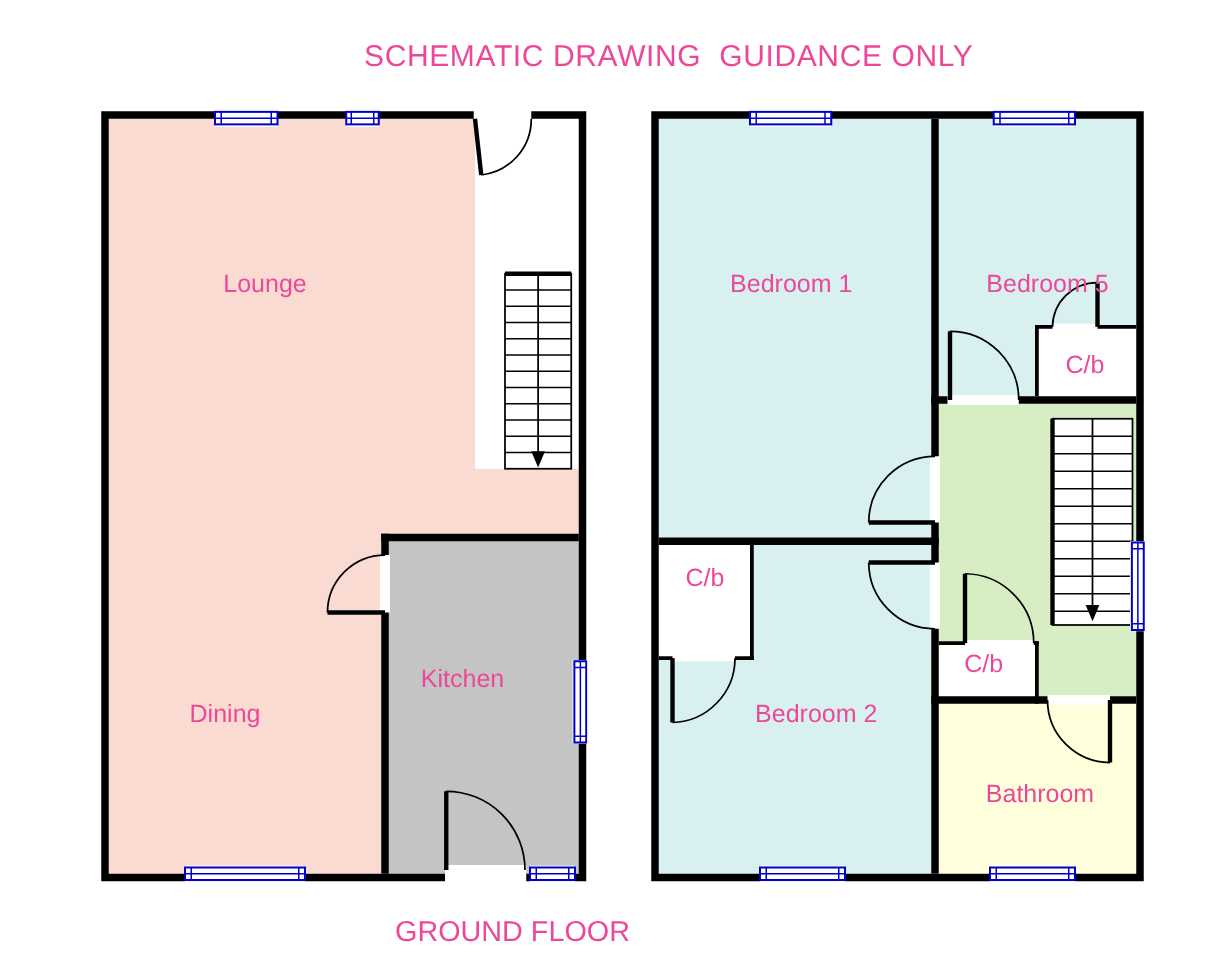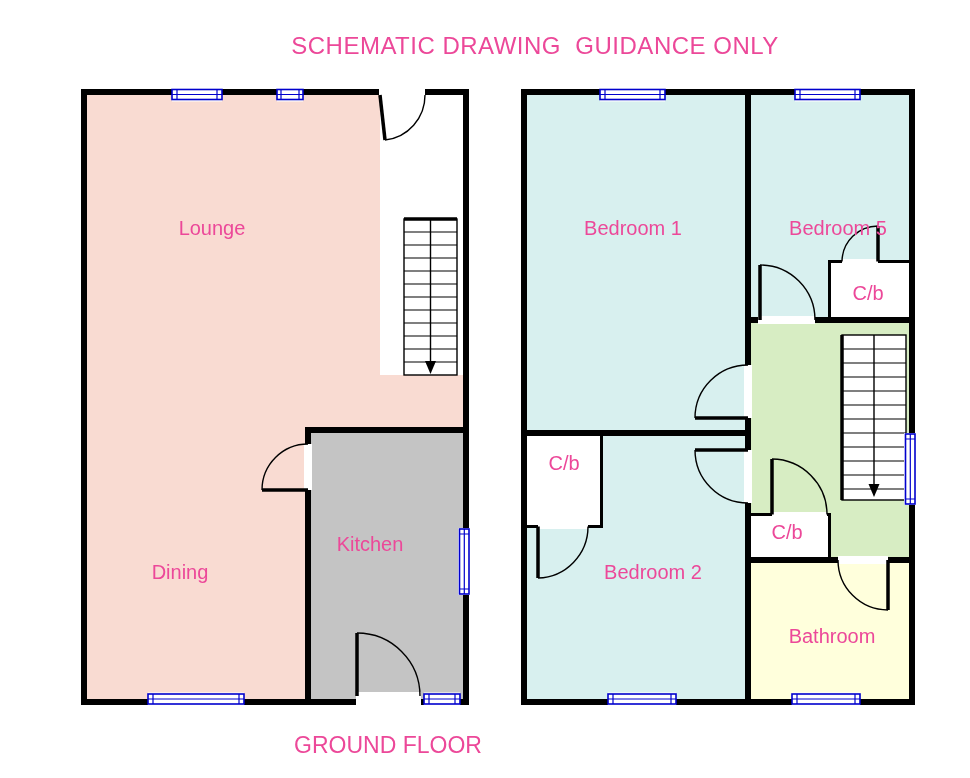--- a/index.html
+++ b/index.html
@@ -203,15 +203,15 @@
     </svg>
     <div class="room-label" style="left:113px;top:140px;">Bedroom 1</div>
     <div class="room-label" style="left:318px;top:140px;">Bedroom 5</div>
     <div class="room-label cb-label" style="left:348px;top:205px;">C/b</div>
     <div class="room-label cb-label" style="left:44px;top:375px;">C/b</div>
     <div class="room-label" style="left:121px;top:484px;margin-left:12px;">Bedroom 2</div>
     <div class="room-label cb-label" style="left:267px;top:444px;">C/b</div>
     <div class="room-label" style="left:312px;top:548px;">Bathroom</div>
   </div>
 
-  <div class="floor-label" style="left:388px;top:745px;text-align:center;">GROUND FLOOR</div>
+  <div class="floor-label" style="left:410px;top:745px;text-align:center;">GROUND FLOOR</div>
 
 </div>
 
 </body></html>

